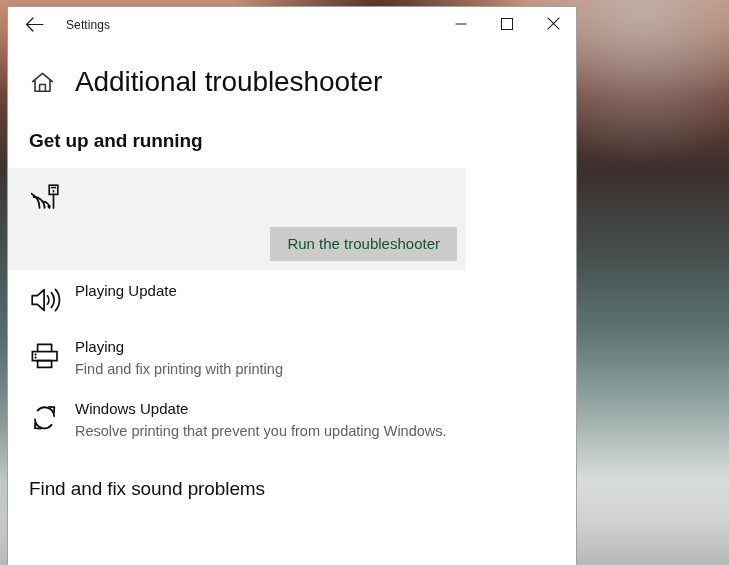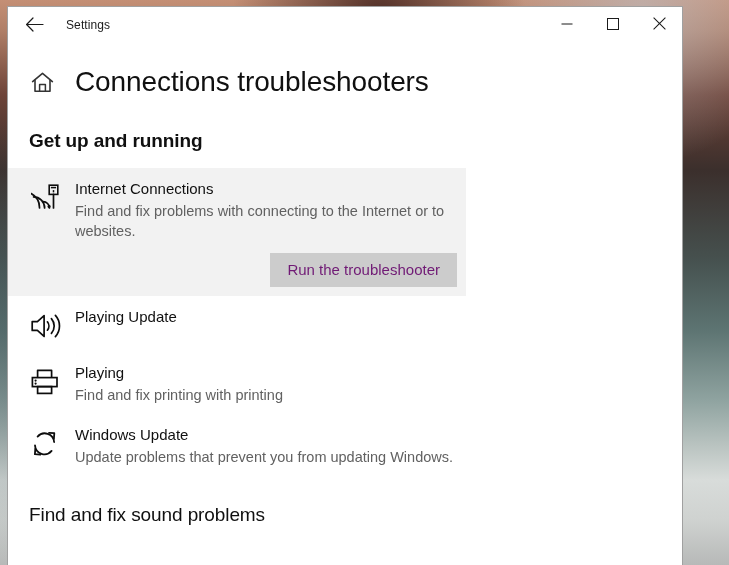--- a/index.html
+++ b/index.html
@@ -42,21 +42,21 @@
       radial-gradient(circle at 52% 3%, rgba(60,30,25,0.85) 0%, rgba(60,30,25,0) 22%),
       radial-gradient(circle at 88% 2%, rgba(190,190,195,0.65) 0%, rgba(190,190,195,0) 18%),
       radial-gradient(circle at 8% 60%, rgba(70,90,95,0.5) 0%, rgba(70,90,95,0) 30%);
   }
 
   
   #window {
     position: absolute;
     left: 7px;
     top: 6px;
-    width: 676px;
+    width: 570px;
     height: 559px;
     background: #ffffff;
     border: 1px solid #a0a0a0;
     border-bottom: none;
     box-sizing: border-box;
     overflow: hidden;
   }
 
   
   .titlebar {
@@ -180,21 +180,21 @@
     display: flex;
     justify-content: flex-end;
     padding: 0 9px 9px 0;
     background: #f2f2f2;
     width: 458px;
     box-sizing: border-box;
   }
   .run-button {
     background: #cccccc;
     border: 1px solid #cccccc;
-    color: #701a75;
+    color: #14532d;
     font-family: "Liberation Sans", sans-serif;
     font-size: 15px;
     padding: 7px 16px 8px 16px;
     line-height: 17px;
     cursor: default;
   }
 
   
   .section-heading-bottom {
     margin: 28px 0 0 21px;
@@ -248,21 +248,21 @@
   </div>
 
   <div class="page-header">
     <span class="home-icon">
       <svg width="23" height="21" viewBox="0 0 23 21" fill="none">
         <path d="M1.6 9.6 L11.5 1.3 L21.4 9.6" stroke="currentColor" stroke-width="1.6" stroke-linecap="round" stroke-linejoin="round"></path>
         <path d="M4 8.3 V19.3 H19 V8.3" stroke="currentColor" stroke-width="1.6" stroke-linecap="round" stroke-linejoin="round"></path>
         <path d="M8.6 19.3 V12.4 H14.4 V19.3" stroke="currentColor" stroke-width="1.5" stroke-linecap="round" stroke-linejoin="round"></path>
       </svg>
     </span>
-    <div class="page-title">Connections troubleshooters</div>
+    <div class="page-title">Additional troubleshooter</div>
   </div>
 
   <div class="section-heading">Get up and running</div>
 
   <div class="ts-list">
 
     <div class="ts-item selected">
       <span class="ts-icon">
         <svg width="30" height="30" viewBox="0 0 30 30" fill="none">
 
@@ -272,24 +272,20 @@
 
           <path d="M22.5 11.4 V24.9" stroke="currentColor" stroke-width="1.7" stroke-linecap="round"></path>
 
           <path d="M18.4 24.9 A6.2 6.2 0 0 0 12.2 18.7" stroke="currentColor" stroke-width="1.7" fill="none" stroke-linecap="round"></path>
           <path d="M13.6 24.9 A11 11 0 0 0 2.6 13.9" stroke="currentColor" stroke-width="1.7" fill="none" stroke-linecap="round"></path>
           <path d="M8.5 24.9 A16 16 0 0 0 0.2 10.6" stroke="currentColor" stroke-width="1.7" fill="none" stroke-linecap="round"></path>
 
           <circle cx="18.1" cy="23.4" r="1.55" fill="currentColor"></circle>
         </svg>
       </span>
-      <div class="ts-text">
-        <div class="ts-name">Internet Connections</div>
-        <div class="ts-desc">Find and fix problems with connecting to the Internet or to websites.</div>
-      </div>
     </div>
     <div class="run-row">
       <button class="run-button">Run the troubleshooter</button>
     </div>
 
     <div class="ts-item">
       <span class="ts-icon">
         <svg width="30" height="28" viewBox="0 0 30 28" fill="none">
           <path d="M1.2 9.6 H6.4 L13.1 3.6 V24.4 L6.4 18.4 H1.2 Z" stroke="currentColor" stroke-width="1.7" fill="none" stroke-linejoin="round"></path>
           <path d="M16.4 9.8 A6.6 6.6 0 0 1 16.4 18.2" stroke="currentColor" stroke-width="1.7" fill="none" stroke-linecap="round"></path>
@@ -322,21 +318,21 @@
       <span class="ts-icon">
         <svg width="30" height="28" viewBox="0 0 30 28" fill="none">
           <path d="M23.1 12.0 A9.4 9.4 0 0 0 6.6 6.6" stroke="currentColor" stroke-width="1.8" fill="none" stroke-linecap="round"></path>
           <path d="M4.0 15.4 A9.4 9.4 0 0 0 20.6 20.9" stroke="currentColor" stroke-width="1.8" fill="none" stroke-linecap="round"></path>
           <path d="M18.0 2.8 L23.3 3.2 L22.9 8.6" stroke="currentColor" stroke-width="1.8" fill="none" stroke-linecap="round" stroke-linejoin="round"></path>
           <path d="M9.2 24.6 L3.9 24.2 L4.3 18.8" stroke="currentColor" stroke-width="1.8" fill="none" stroke-linecap="round" stroke-linejoin="round"></path>
         </svg>
       </span>
       <div class="ts-text">
         <div class="ts-name">Windows Update</div>
-        <div class="ts-desc">Update problems that prevent you from updating Windows.</div>
+        <div class="ts-desc">Resolve printing that prevent you from updating Windows.</div>
       </div>
     </div>
 
   </div>
 
   <div class="section-heading-bottom">Find and fix sound problems</div>
 
 </div>
 
 </body></html>

